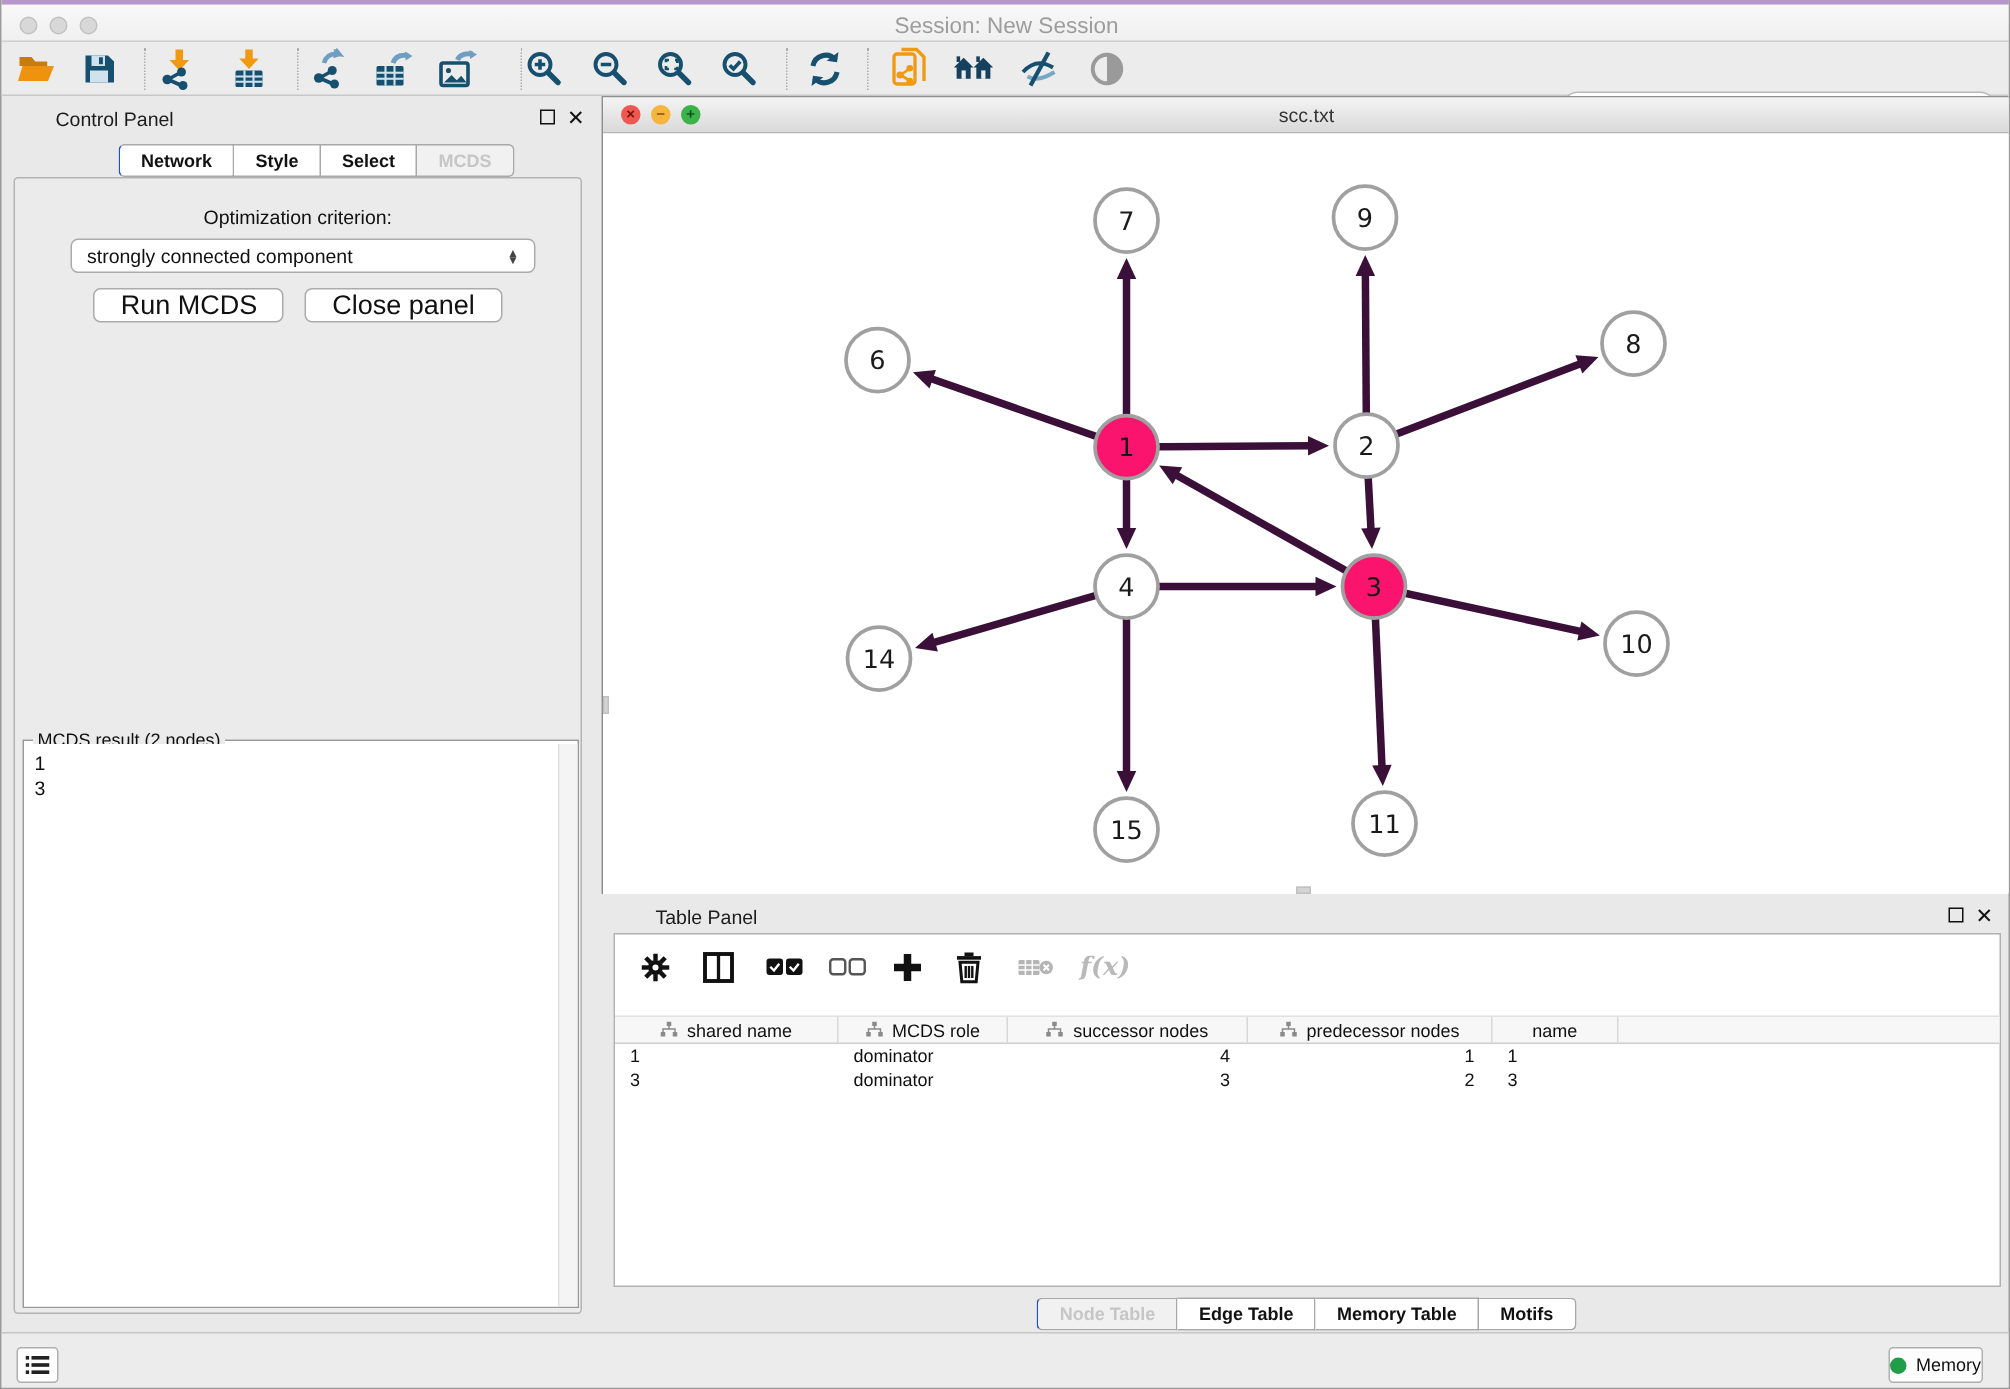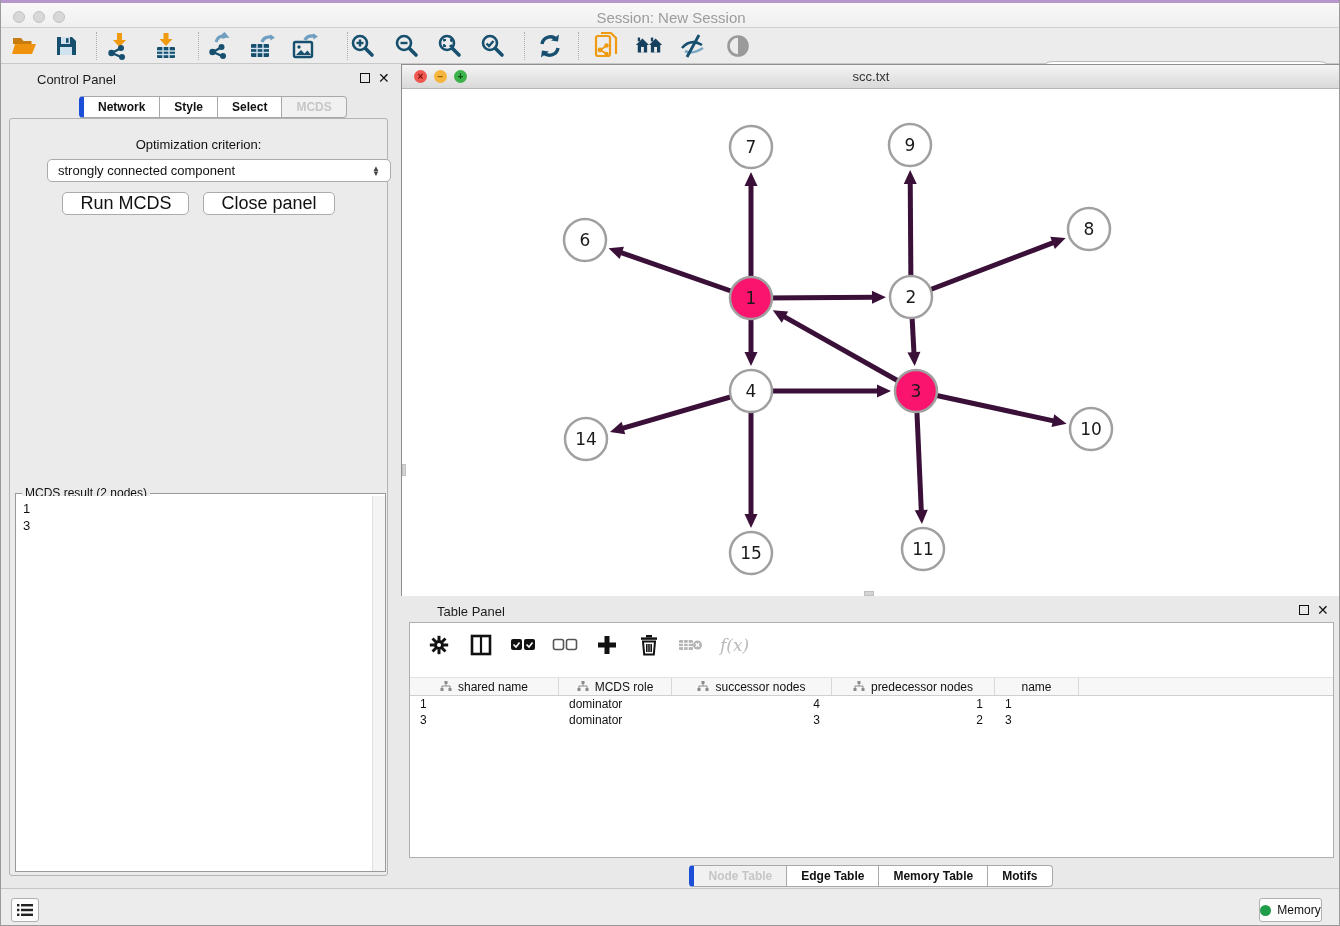--- a/index.html
+++ b/index.html
@@ -19,27 +19,27 @@
 
   
   .cp-header { position:absolute; left:0; top:64px; width:397px; height:30px; }
   .panel-title { position:absolute; left:12px; top:8px; font-size:13px; color:#1c1c1c;margin-left:24px; }
   .win-btns { position:absolute; top:9px; display:flex; gap:8px; align-items:center; }
   .float-btn { width:10px; height:10px; border:1.5px solid #111; display:inline-block; }
   .close-btn { font-size:14px; font-weight:bold; color:#111; line-height:10px; }
 
   .tabs-row { position:absolute; display:flex; }
   .tab { height:22px; font-size:12px; font-weight:600; color:#111; background:#fff; border:1px solid #a8a8a8; border-left:none; padding:0 14px; display:flex; align-items:center; justify-content:center; }
-  .tab:first-child { border-left:5px solid #1d4ed8; border-radius:4px 0 0 4px; }
+  .tab:first-child { border-left:1px solid #1d4ed8; border-radius:4px 0 0 4px; }
   .tab:last-child { border-radius:0 4px 4px 0; }
   .tab.selected { background:#f1f1f1; color:#c6c6c6; }
 
   .cp-content { position:absolute; left:8px; top:118px; width:379px; height:758px; background:#ebebeb; border:1px solid #b3b3b3; border-radius:3px; }
   .opt-label { margin-top:18px; text-align:center; font-size:13px; color:#111; }
-  .dropdown { position:absolute; left:37px; top:40px; width:344px; height:23px; background:#fff; border:1px solid #ababab; border-radius:5px; display:flex; align-items:center; font-size:13px; color:#111; padding:0 10px; }
+  .dropdown { position:absolute; left:37px; top:40px; width:310px; height:23px; background:#fff; border:1px solid #ababab; border-radius:5px; display:flex; align-items:center; font-size:13px; color:#111; padding:0 10px; }
   .dd-stepper { margin-left:auto; display:flex; flex-direction:column; line-height:5px; font-size:8px; color:#444; }
   .btn-row { position:absolute; left:0; top:73px; width:100%; display:flex; justify-content:center; gap:14px; }
   .aqua-btn { height:23px; background:#fff; border:1px solid #ababab; border-radius:5px; font-size:18px; color:#111; padding:0 17px; display:flex; align-items:center; }
 
   .result-fieldset { position:absolute; left:5px; top:374px; width:371px; height:379px; border:1px solid #9a9a9a; background:#fff; }
   .result-legend { position:absolute; left:6px; top:-8px; background:#ebebeb; font-size:12px; color:#111; padding:0 3px; }
   .result-body { position:absolute; left:0; top:2px; right:13px; bottom:0; background:#fff; font-size:13px; color:#111; padding:4px 0 0 7px; line-height:17px; }
   .result-scroll { position:absolute; right:0; top:2px; width:13px; bottom:0; background:#f4f4f4; border-left:1px solid #e0e0e0; }
 
   
@@ -47,21 +47,21 @@
   .net-titlebar { position:absolute; left:0; top:0; width:100%; height:24px; background:linear-gradient(#f4f4f4,#d9d9d9); border-bottom:1px solid #b5b5b5; }
   .tl { position:absolute; top:5px; width:13px; height:13px; border-radius:50%; display:flex; align-items:center; justify-content:center; font-size:10px; font-weight:bold; line-height:13px; }
   .net-title { position:absolute; top:4px; left:0; width:100%; text-align:center; font-size:13px; color:#333; }
   .net-canvas { position:absolute; left:0; top:24px; width:938px; height:507px; background:#fff; }
   .scroll-thumb { position:absolute; background:#d4d4d4; border:1px solid #c0c0c0; }
 
   
   .tp-header { position:absolute; left:400px; top:596px; width:940px; height:26px; }
   .tp-content { position:absolute; left:408px; top:622px; width:925px; height:236px; background:#fff; border:1px solid #b0b0b0; }
   .tp-toolbar { position:absolute; left:0; top:0; width:100%; height:44px; display:flex; align-items:center; gap:16px; padding-left:16px; }
-  .tp-tool { display:flex; align-items:center; justify-content:center; width:26px; height:26px; }
+  .tp-tool { display:flex; align-items:center; width:26px; height:26px;font-weight:bold; }
   .fx-label { font-family:"DejaVu Serif","Liberation Serif",serif; font-style:italic; font-size:17px; color:#b9b9b9; }
   .tbl-header { position:absolute; left:0; top:54px; width:100%; height:19px; display:flex; background:#f7f7f7; border-top:1px solid #e2e2e2; border-bottom:1px solid #cfcfcf; }
   .tbl-hcell { display:flex; align-items:center; justify-content:center; gap:6px; font-size:12px; color:#111; border-right:1px solid #d8d8d8; height:100%; }
   .tbl-row { position:absolute; width:100%; height:16px; display:flex; font-size:12px; color:#111; }
   .tbl-cell { height:100%; display:flex; align-items:center; overflow:hidden; }
   .tp-tabs { position:absolute; left:400px; top:865px; width:940px; display:flex; justify-content:center; }
 
   
   .statusbar { position:absolute; left:0; top:888px; width:1340px; height:38px; background:#ececec; border-top:1px solid #c6c6c6; }
   .status-btn { position:absolute; top:9px; height:24px; background:#fdfdfd; border:1px solid #b0b0b0; border-radius:3px; display:flex; align-items:center; justify-content:center; font-size:12px; color:#111; }

